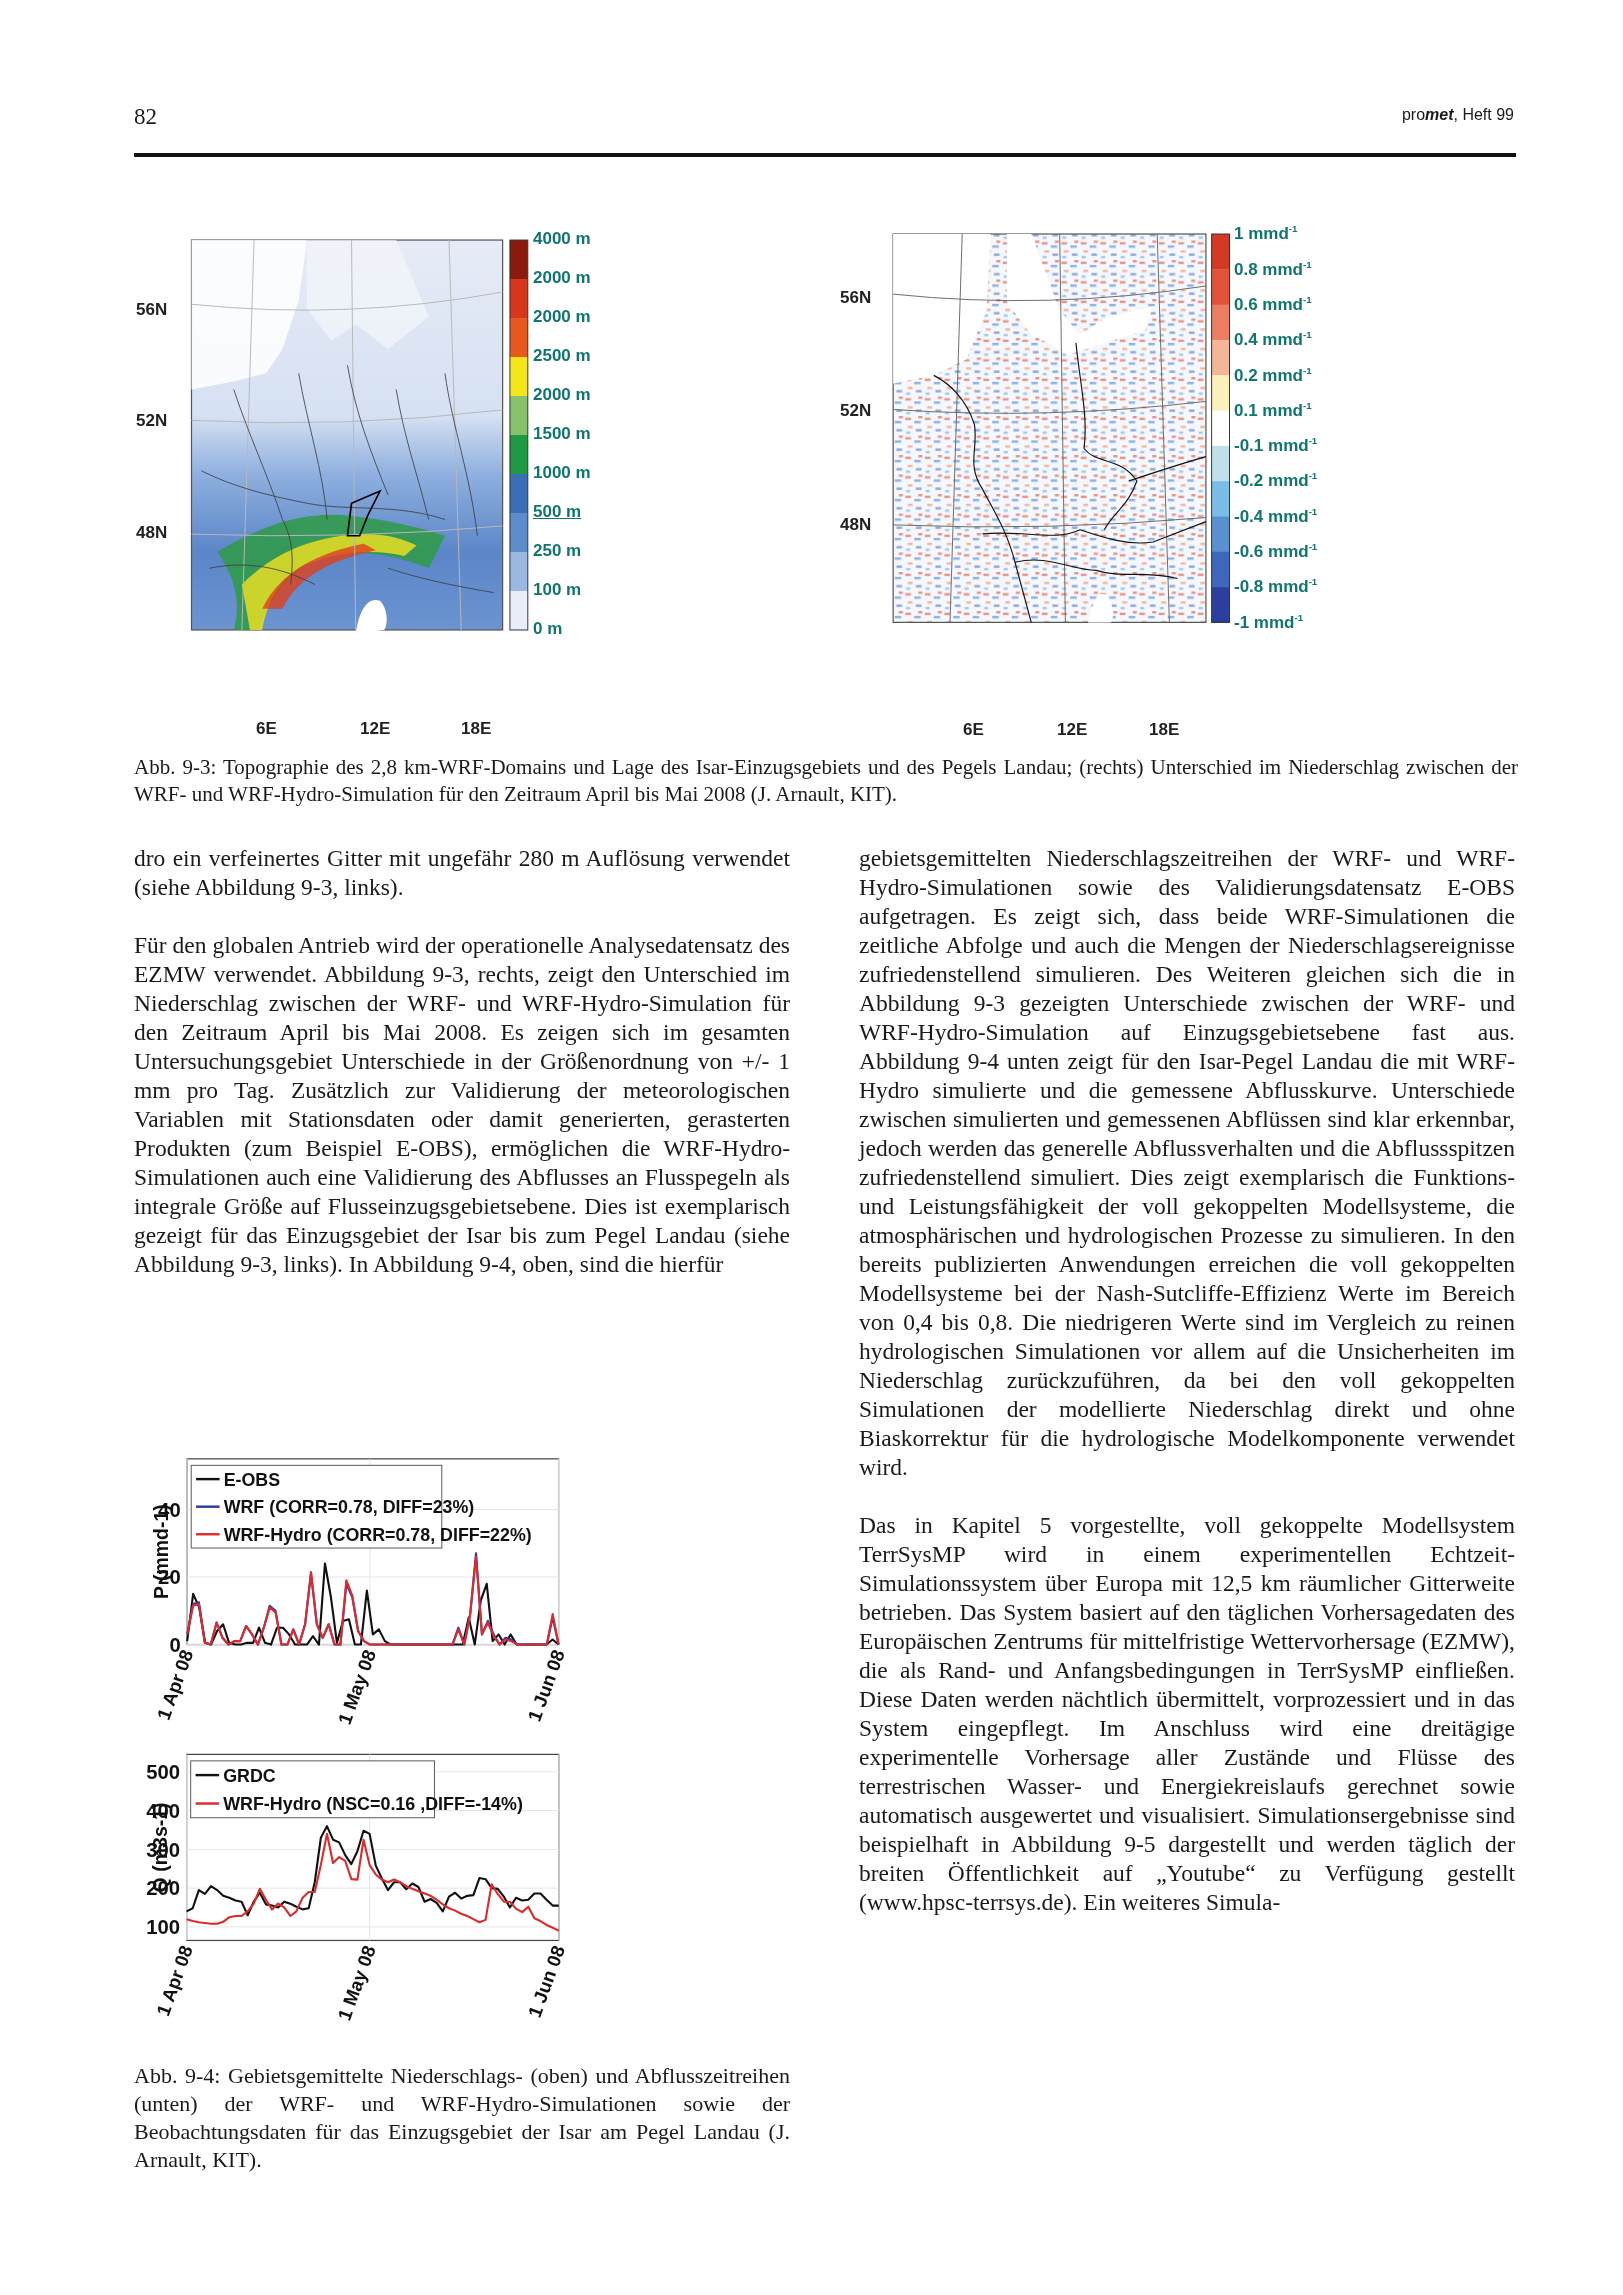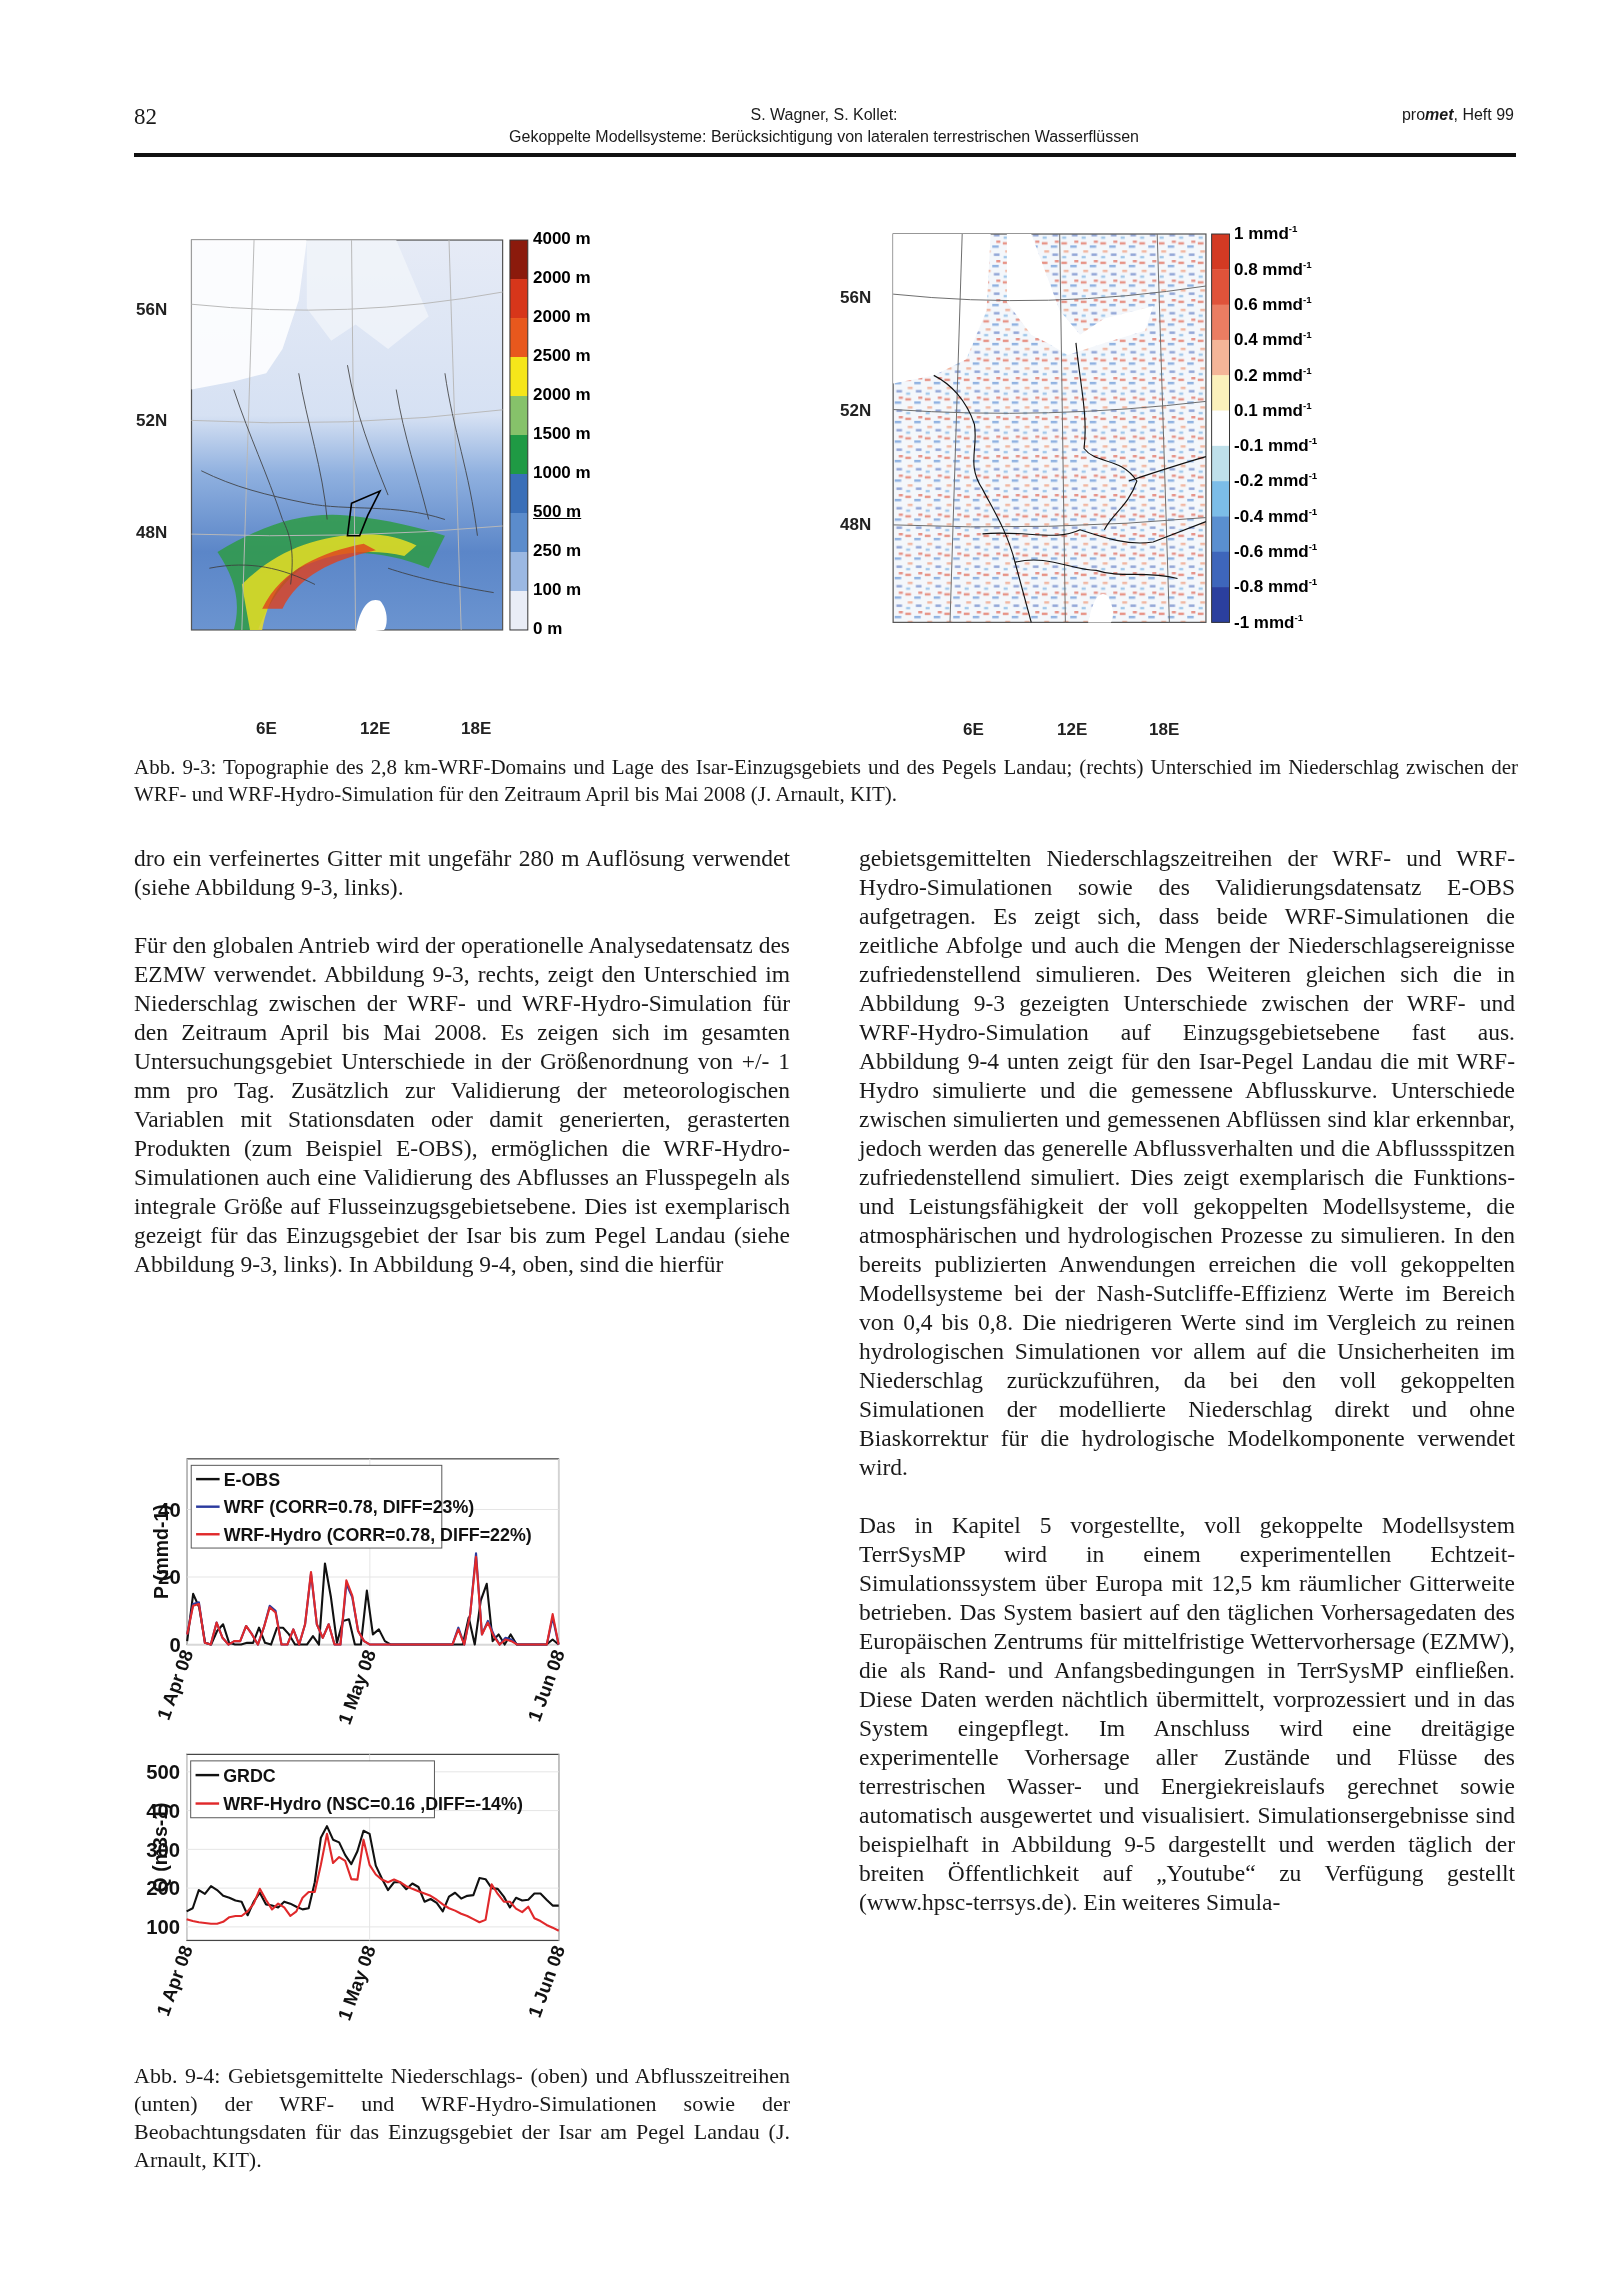--- a/index.html
+++ b/index.html
@@ -7,40 +7,36 @@
   .hdr { position:absolute; left:134px; top:104px; width:1380px; height:50px; }
   .pno { position:absolute; left:0; top:0; font-family:"Liberation Serif", serif; font-size:23px; }
   .hdr-center { position:absolute; left:0; width:100%; top:0; text-align:center; font-family:"Liberation Sans", sans-serif; font-size:16px; line-height:22px; }
   .hdr-right { position:absolute; right:0; top:1.6px; font-family:"Liberation Sans", sans-serif; font-size:16px; }
   .hdr-right b { font-style:italic; font-weight:bold; }
   .hdr-rule { position:absolute; left:134px; top:153px; width:1382px; height:4px; background:#111; }
 
   .map { position:absolute; }
   .map svg { display:block; }
   .lbl { position:absolute; font-family:"Liberation Sans", sans-serif; font-size:17px; font-weight:bold; color:#222; }
-  .cbl { position:absolute; font-family:"Liberation Sans", sans-serif; font-size:17px; font-weight:bold; color:#000000; white-space:nowrap; }
+  .cbl { position:absolute; font-family:"Liberation Sans", sans-serif; font-size:17px; font-weight:bold; color:#0f766e; white-space:nowrap; }
   .cbl sup { font-size:9.7px; }
 
   .caption { position:absolute; font-size:21px; line-height:27px; text-align:justify; }
   .col { position:absolute; font-size:23.5px; line-height:29px; text-align:justify; hyphens:manual; }
   .col p { margin:0; }
   .col p + p { margin-top:29px; }
 
   .chart { position:absolute; }
   .chart svg text { font-family:"Liberation Sans", sans-serif; font-weight:bold; fill:#111; }
 </style>
 </head>
 <body>
 
 <div class="hdr">
   <div class="pno">82</div>
-  <div class="hdr-center">
-    <div>S. Wagner, S. Kollet:</div>
-    <div>Gekoppelte Modellsysteme: Berücksichtigung von lateralen terrestrischen Wasserflüssen</div>
-  </div>
   <div class="hdr-right"><span>pro</span><b>met</b><span>, Heft 99</span></div>
 </div>
 <div class="hdr-rule"></div>
 
 <div class="map" id="map-left" style="left:185px;top:227px;width:619px;height:520px;">
   <svg width="619" height="520" viewBox="0 0 762 640">
     <defs>
       <linearGradient id="topoBg" x1="0" y1="0" x2="0" y2="1">
         <stop offset="0" stop-color="#e6ebf6"></stop>
         <stop offset="0.45" stop-color="#d6e1f3"></stop>

